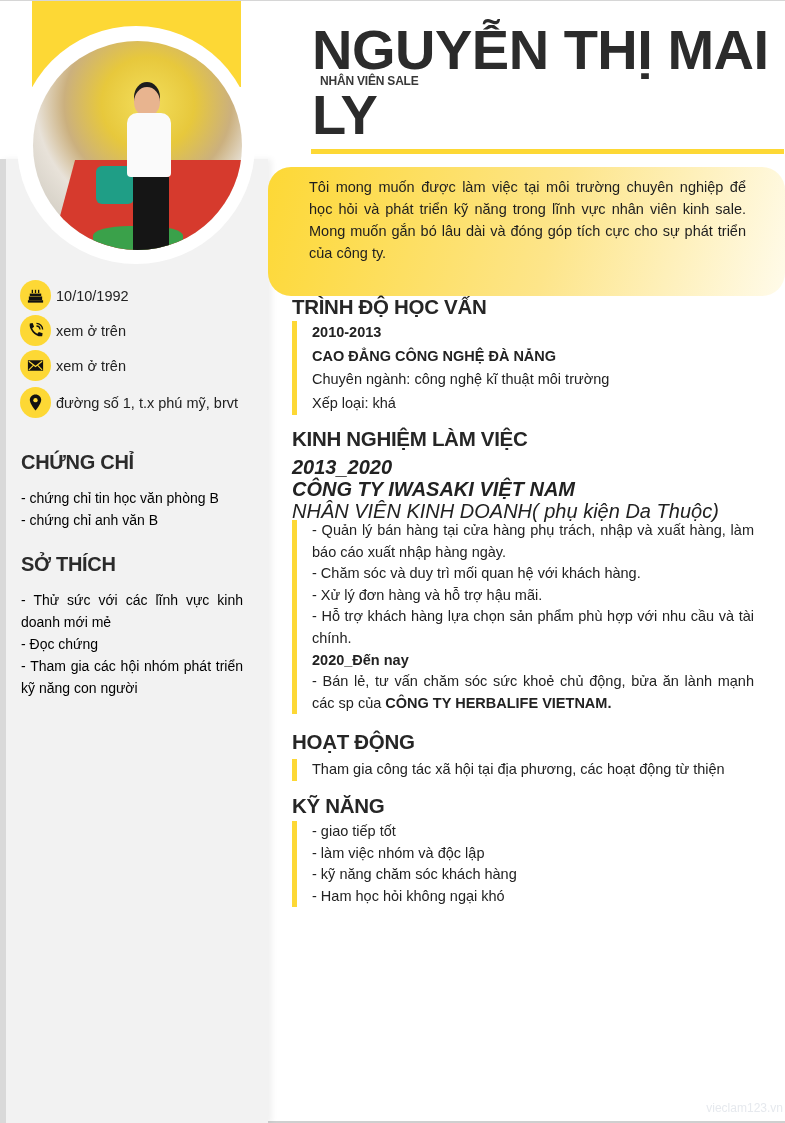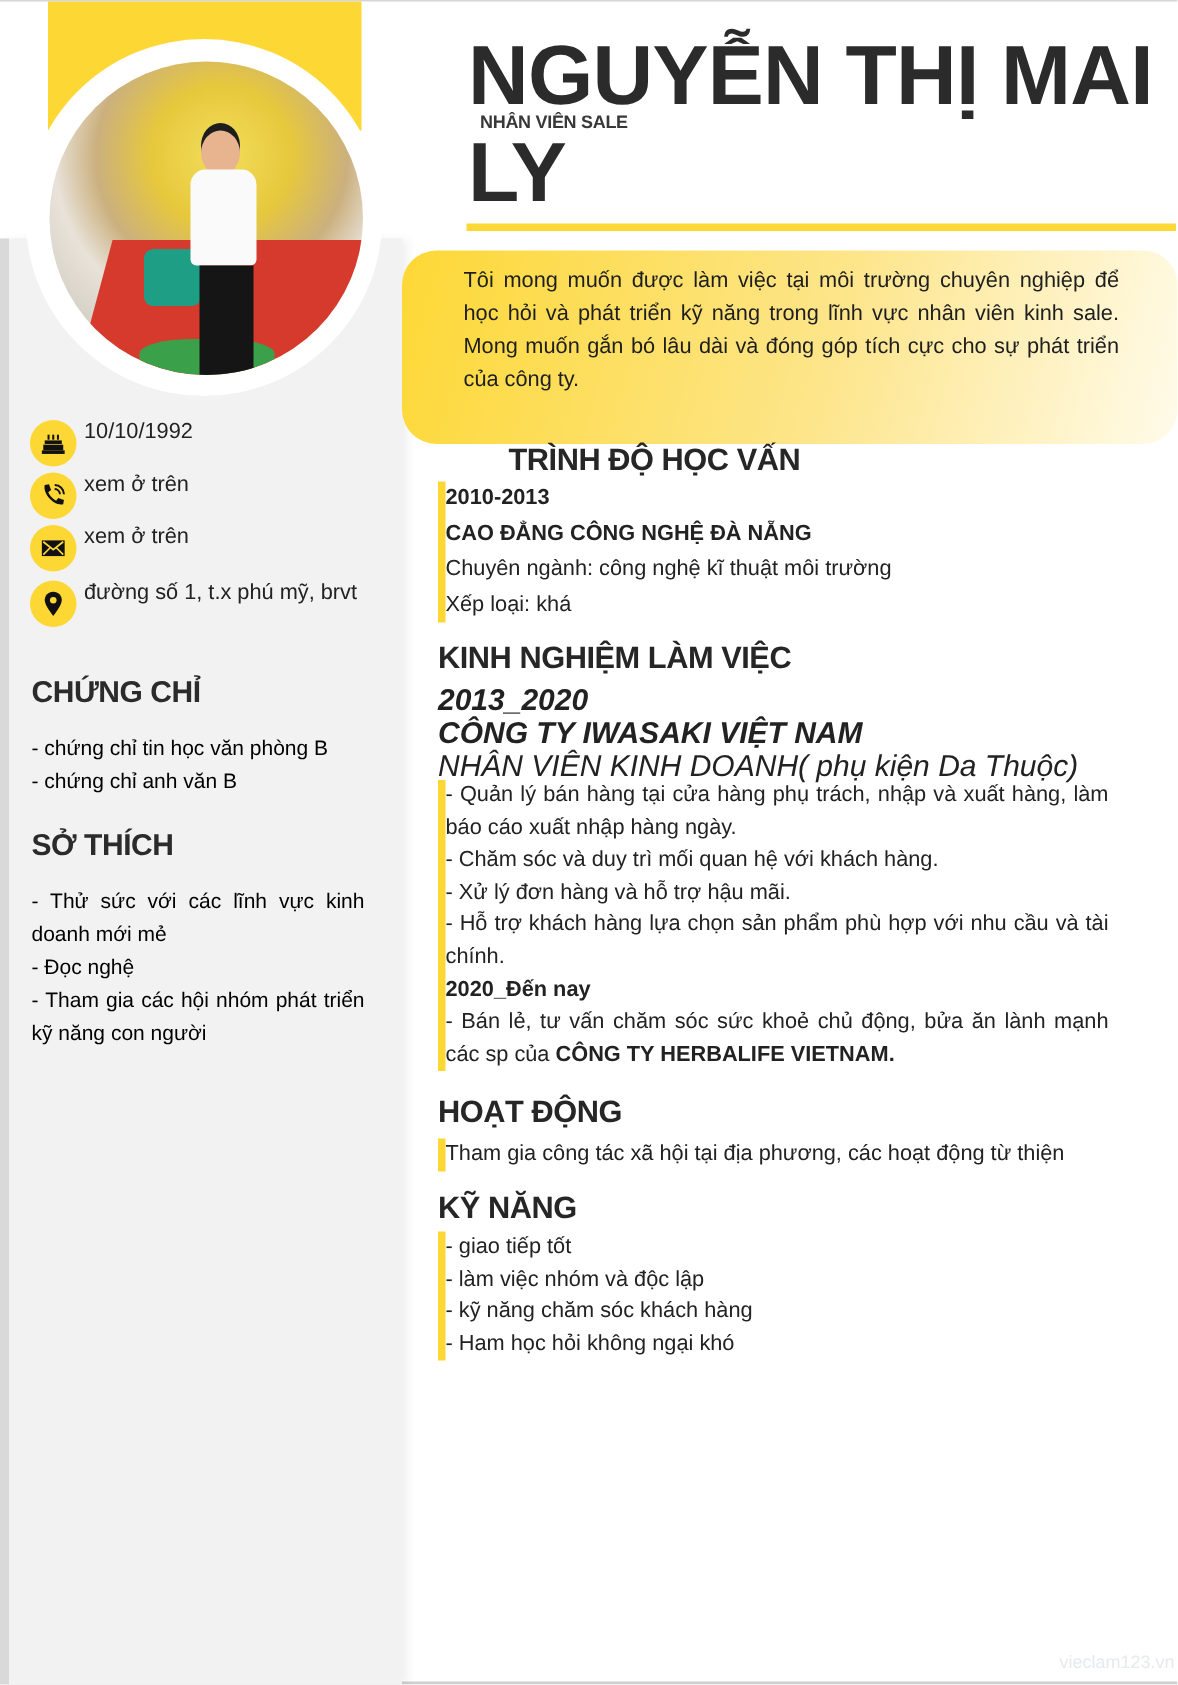--- a/index.html
+++ b/index.html
@@ -19,40 +19,40 @@
             background: radial-gradient(circle at 55% 30%, #f3de5c 0%, #e7c83c 25%, #cbb07e 45%, #e8e2d9 60%, #d8d3c9 75%, #c9c2b5 100%); }
   .avatar .carpet { position: absolute; left: 30px; bottom: 0; width: 170px; height: 90px; background: #d63a2d;
                     transform: skewX(-15deg); }
   .avatar .grass { position: absolute; left: 60px; bottom: 0; width: 90px; height: 24px; background: #3aa14a; border-radius: 40% 40% 0 0; }
   .avatar .person-body { position: absolute; left: 94px; top: 72px; width: 44px; height: 64px; background: #fafafa; border-radius: 10px 10px 4px 4px; }
   .avatar .person-legs { position: absolute; left: 100px; top: 136px; width: 36px; height: 74px; background: #151515; }
   .avatar .person-head { position: absolute; left: 101px; top: 46px; width: 26px; height: 30px; background: #e8b48f; border-radius: 50%;
                          box-shadow: 0 -5px 0 0 #1d1d1d; }
   .avatar .seat { position: absolute; left: 63px; top: 125px; width: 38px; height: 38px; background: #1f9e86; border-radius: 6px; }
 
-  .contact { position: absolute; left: 20px; width: 240px; display: flex; }
+  .contact { position: absolute; left: 20px; width: 240px; display: flex; align-items: center; }
   .contact .ic { width: 31px; height: 31px; border-radius: 50%; background: #fdd835; display: flex; align-items: center; justify-content: center; flex: 0 0 31px; }
   .contact .ic svg { width: 19px; height: 19px; }
   .contact .txt { margin-left: 5px; font-size: 14.5px; color: #222; }
 
   .side-title { position: absolute; left: 21px; font-size: 20px; font-weight: bold; color: #2b2b2b; letter-spacing: -0.3px; }
   .side-text { position: absolute; left: 21px; width: 222px; font-size: 14px; line-height: 22px; color: #000000; text-align: justify; }
 
   
   .name { position: absolute; left: 312px; top: 16px; font-size: 56px; font-weight: bold; color: #2b2b2b; letter-spacing: -0.5px; }
   .job { position: absolute; left: 320px; top: 73px; font-size: 12px; font-weight: bold; color: #383838; letter-spacing: -0.2px; }
   .head-rule { position: absolute; left: 311px; top: 148px; width: 473px; height: 5px; background: #fdd835; }
 
   .summary { position: absolute; left: 268px; top: 166px; width: 517px; height: 129px;
              background: linear-gradient(105deg, #fdd835 0%, #fde58a 55%, #fffbea 100%); border-radius: 23px; }
   .summary p { position: absolute; left: 41px; top: 9px; width: 437px; font-size: 14.5px; line-height: 22px; color: #1e1e1e; text-align: justify; }
 
   
   .sec-title { position: absolute; left: 292px; font-size: 20.5px; font-weight: bold; color: #262626; letter-spacing: -0.3px; }
-  .bar-block { position: absolute; left: 292px; border-left: 5px solid #fdd835; }
+  .bar-block { position: absolute; left: 292px; border-left: 5px solid #fdd835; padding-left: 15px; }
   .line { font-size: 14.5px; line-height: 21.6px; color: #222; }
   .line.bold { font-weight: bold; }
   .plain { position: absolute; left: 292px; font-size: 20px; color: #222; font-style: italic; }
   .plain.bold { font-weight: bold; }
   .just { text-align: justify; width: 442px; }
 
   .watermark { position: absolute; right: 2px; bottom: 6px; font-size: 12px; color: #e6e9ee; }
 </style>
 </head>
 <body>
@@ -116,33 +116,33 @@
 
   <div class="side-title" style="top:450px;text-align:right;">CHỨNG CHỈ</div>
   <div class="side-text" style="top:486px;">
     <div>- chứng chỉ tin học văn phòng B</div>
     <div>- chứng chỉ anh văn B</div>
   </div>
 
   <div class="side-title" style="top:552px;">SỞ THÍCH</div>
   <div class="side-text" style="top:588px;">
     <div>- Thử sức với các lĩnh vực kinh doanh mới mẻ</div>
-    <div>- Đọc nghệ</div>
+    <div>- Đọc chứng</div>
     <div>- Tham gia các hội nhóm phát triển kỹ năng con người</div>
   </div>
 
   <div class="name">NGUYỄN THỊ MAI LY</div>
   <div class="job">NHÂN VIÊN SALE</div>
   <div class="head-rule"></div>
 
   <div class="summary">
     <p>Tôi mong muốn được làm việc tại môi trường chuyên nghiệp để học hỏi và phát triển kỹ năng trong lĩnh vực nhân viên kinh sale. Mong muốn gắn bó lâu dài và đóng góp tích cực cho sự phát triển của công ty.</p>
   </div>
 
-  <div class="sec-title" style="top:294px;margin-left:47px;">TRÌNH ĐỘ HỌC VẤN</div>
+  <div class="sec-title" style="top:294px;">TRÌNH ĐỘ HỌC VẤN</div>
   <div class="bar-block" style="top:320px;">
     <div class="line bold" style="line-height:23px;">2010-2013</div>
     <div class="line bold" style="line-height:24px;">CAO ĐẲNG CÔNG NGHỆ ĐÀ NẴNG</div>
     <div class="line" style="line-height:23px;">Chuyên ngành: công nghệ kĩ thuật môi trường</div>
     <div class="line" style="line-height:24px;">Xếp loại: khá</div>
   </div>
 
   <div class="sec-title" style="top:426px;">KINH NGHIỆM LÀM VIỆC</div>
   <div class="plain bold" style="top:455px;">2013_2020</div>
   <div class="plain bold" style="top:477px;">CÔNG TY IWASAKI VIỆT NAM</div>

